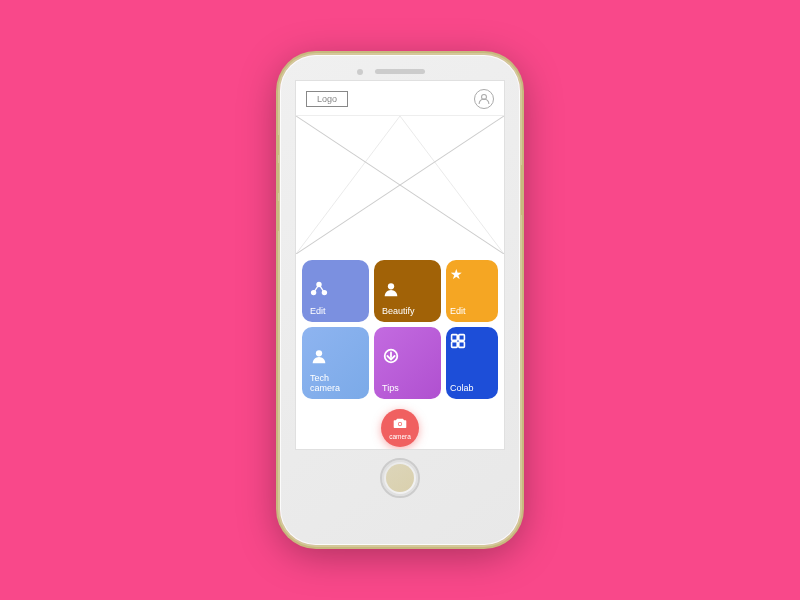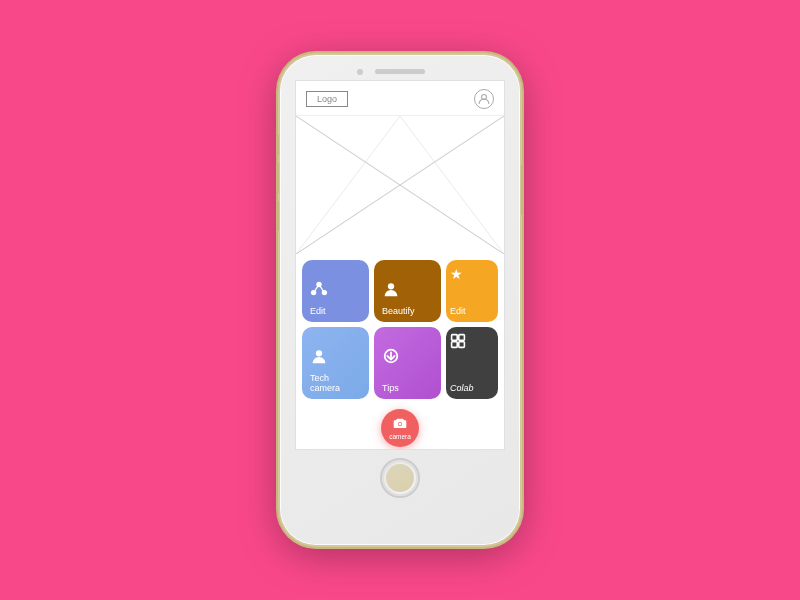--- a/index.html
+++ b/index.html
@@ -136,21 +136,21 @@
     .tile-icon {
       font-size: 16px;
       margin-bottom: 4px;
     }
 
     .tile-edit    { background: #7B90E0; }
     .tile-beautify{ background: #a16207; }
     .tile-tuto    { background: #F5A623; }
     .tile-techmagic{ background: linear-gradient(135deg, #8EB4F0, #7BAAE8); }
     .tile-tips    { background: linear-gradient(135deg, #C36BE0, #B050D0); }
-    .tile-collab  { background: #404040; font-style: italic; }
+    .tile-collab  { background: #1d4ed8; }
 
     
     .camera-btn-area {
       display: flex;
       justify-content: center;
       align-items: center;
       padding: 4px 0 2px 0;
       flex-shrink: 0;
     }
 

